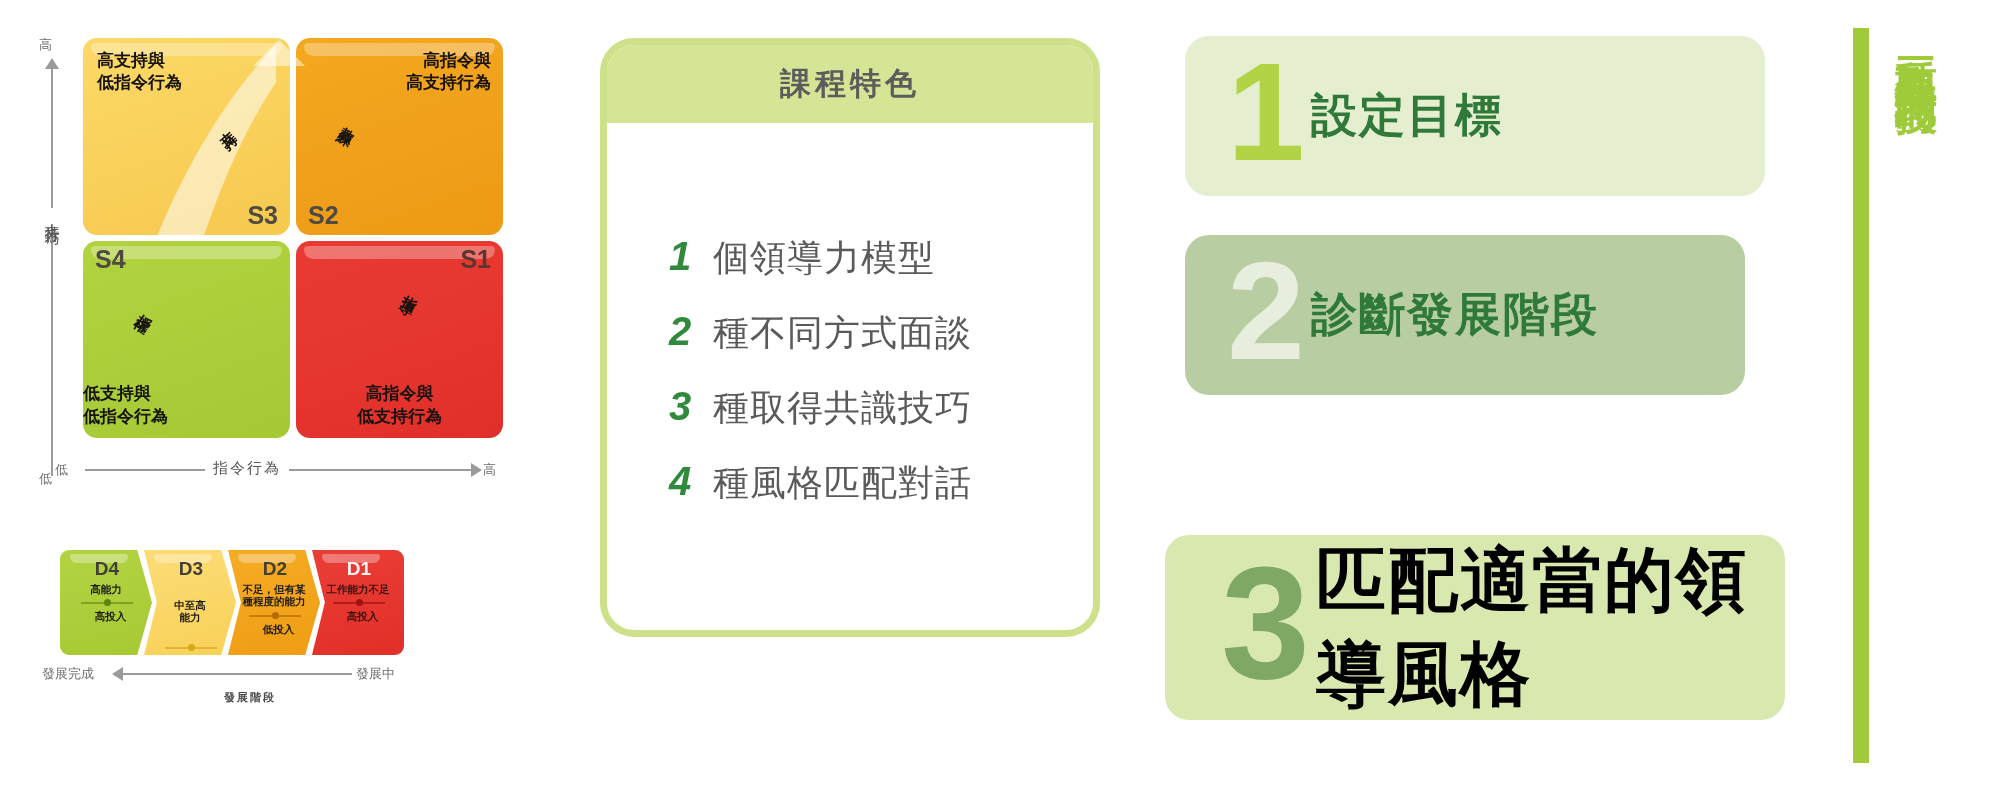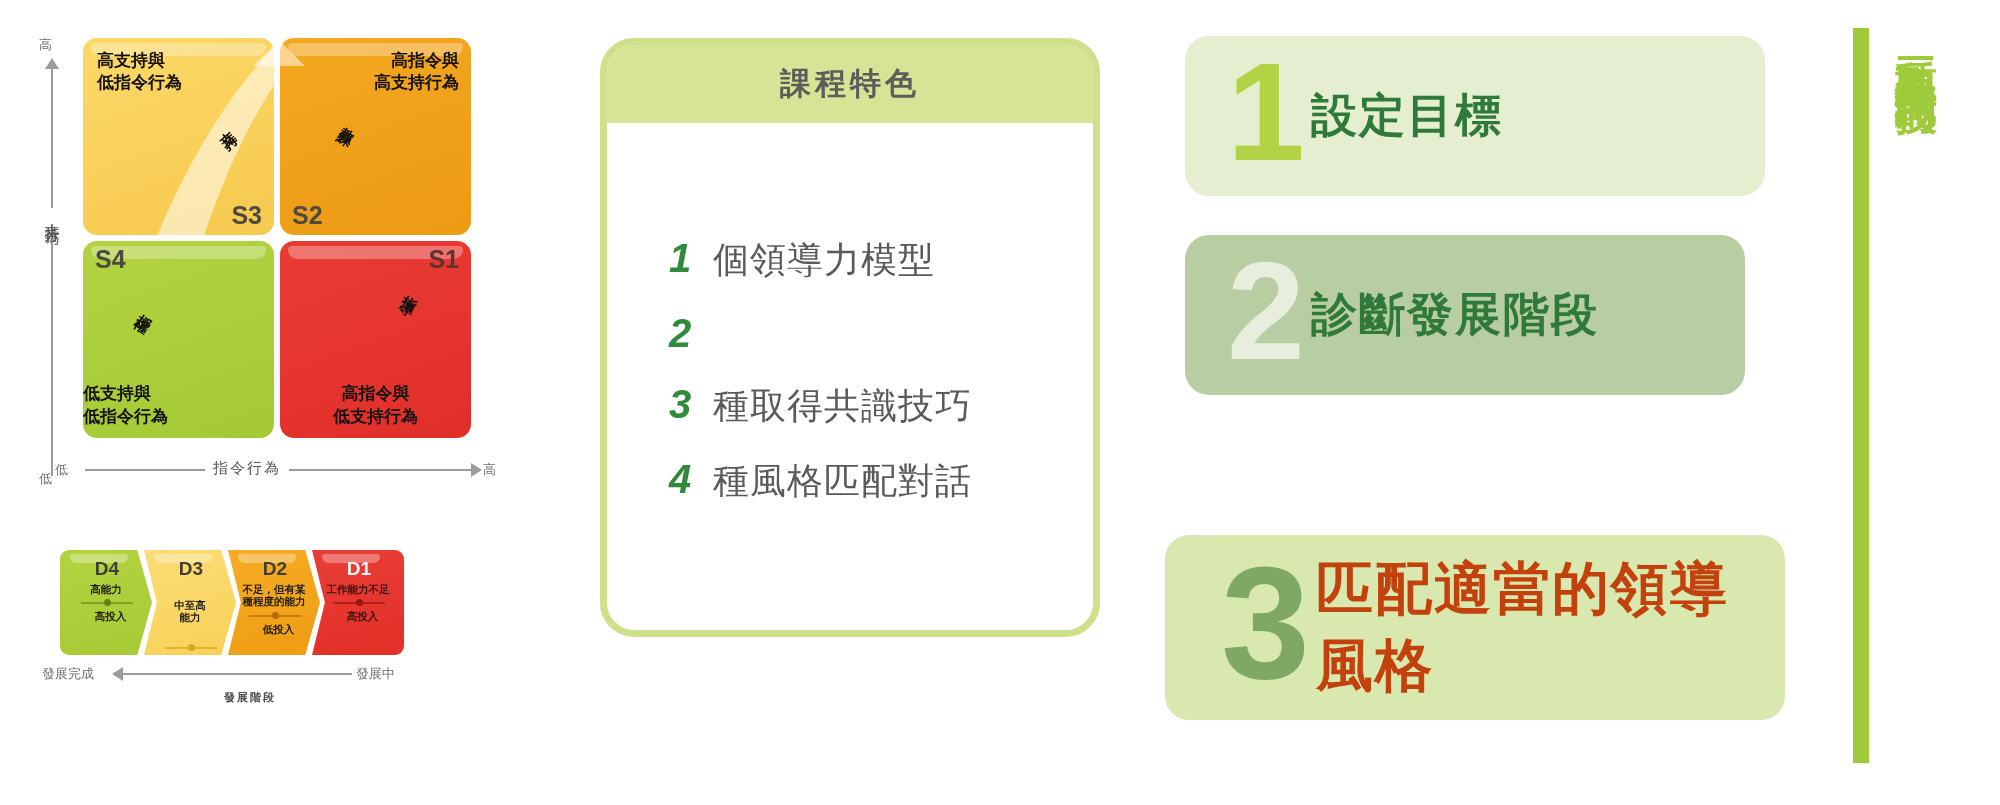--- a/index.html
+++ b/index.html
@@ -63,21 +63,21 @@
   .h-axis .hright { position: absolute; left: 428px; top: 5px; font-size: 13px; color: #6d6d6d; }
   .h-axis .hlabel {
     position: absolute; left: 150px; top: 3px;
     font-size: 15px; color: #585858; letter-spacing: 2px;
     background: #ffffff; padding: 0 8px;
   }
 
   
   .quad-grid {
     position: absolute; left: 28px; top: 0px;
-    width: 388px; height: 400px;
+    width: 420px; height: 400px;
     display: grid;
     grid-template-columns: 1fr 1fr;
     grid-template-rows: 1fr 1fr;
     gap: 6px;
   }
   .quad {
     position: relative; border-radius: 14px; overflow: hidden;
   }
   .quad::after {
     content:""; position:absolute; left:8px; right:8px; top:5px; height:13px;
@@ -232,21 +232,21 @@
   #step-1 { top: 6px; height: 160px; background: #e6eed0; }
   #step-1 .big-num { color: #b2d345; }
   #step-1 .step-label { color: #2f7a3a; }
 
   #step-2 { top: 205px; height: 160px; width: 560px; background: #b9cda2; }
   #step-2 .big-num { color: #e8eede; }
   #step-2 .step-label { color: #2f7a3a; }
 
   #step-3 { top: 505px; height: 185px; width: 620px; left: -20px; background: #d8e8ae; }
   #step-3 .big-num { color: #7fa865; font-size: 160px; margin-left: 56px; }
-  #step-3 .step-label { color: #c2410c; font-size: 57px; }
+  #step-3 .step-label { color: #000000; font-size: 70px; }
 
   
   #vtitle-wrap { position: absolute; left: 1853px; top: 28px; width: 145px; height: 760px; }
   #vtitle-bar {
     position: absolute; left: 0; top: 0; width: 16px; height: 735px;
     background: #9fcb3b;
   }
   #vtitle-text {
     position: absolute; left: 42px; top: -4px;
     writing-mode: vertical-rl; text-orientation: upright;
@@ -407,20 +407,21 @@
     <div class="fc-head">課程特色</div>
     <div class="fc-body">
 
       <div class="fc-item">
         <span class="fc-num">1</span>
         <span class="fc-text">個領導力模型</span>
       </div>
 
       <div class="fc-item">
         <span class="fc-num">2</span>
+        <span class="fc-text">種不同方式面談</span>
       </div>
 
       <div class="fc-item">
         <span class="fc-num">3</span>
         <span class="fc-text">種取得共識技巧</span>
       </div>
 
       <div class="fc-item">
         <span class="fc-num">4</span>
         <span class="fc-text">種風格匹配對話</span>

